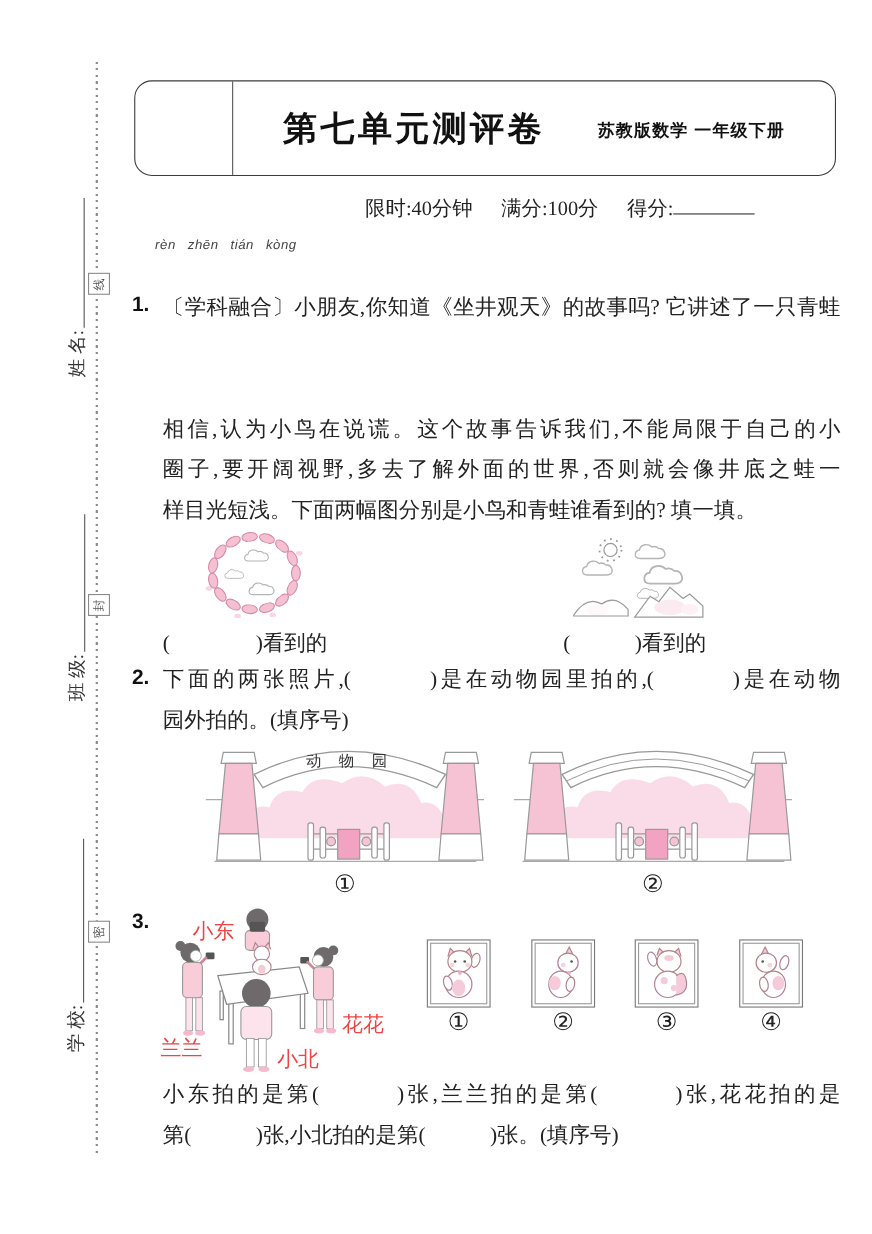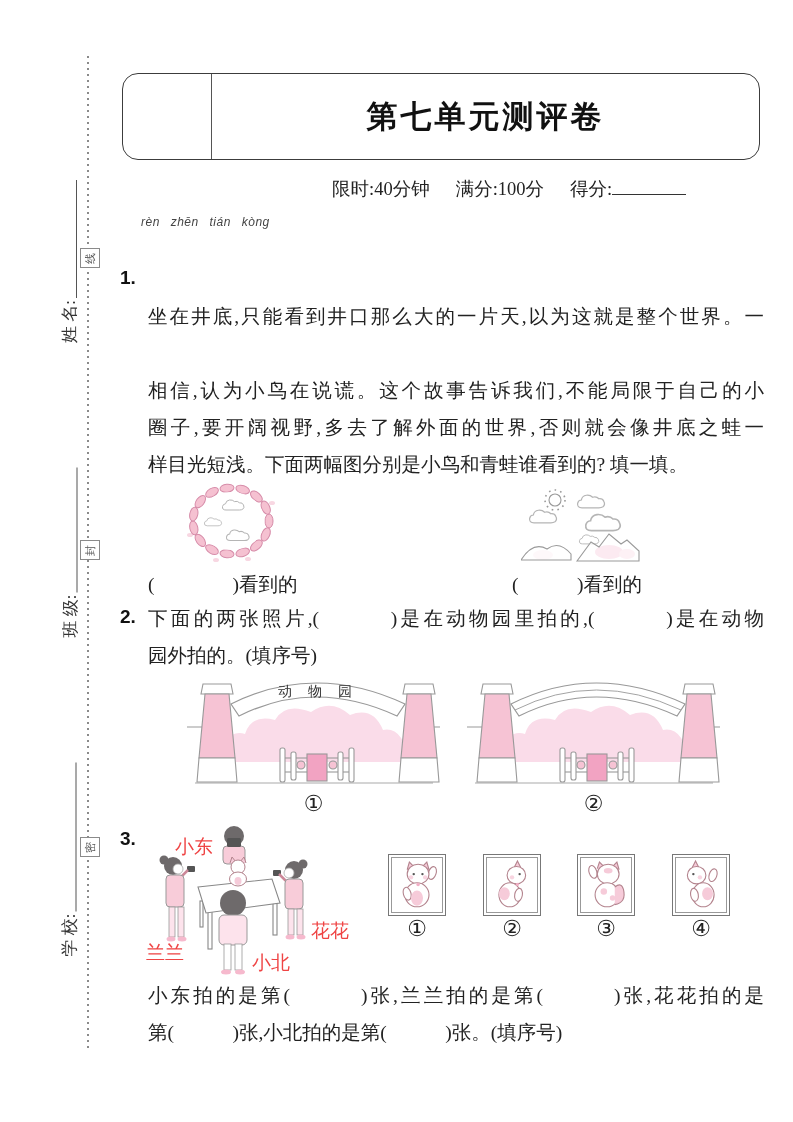--- a/index.html
+++ b/index.html
@@ -75,34 +75,35 @@
   <div class="seal-box" style="top:540px;">
       <span>封</span>
     </div>
   <div class="seal-box" style="top:837px;">
       <span>密</span>
     </div>
 
   <div class="title-box">
     <div class="title-cell">
       <div class="main-title sans">第七单元测评卷</div>
+      <div class="sub-title sans">苏教版数学 一年级下册</div>
     </div>
   </div>
 
   <div class="info-line">
     <span class="gap">限时:40分钟</span>
     <span class="gap">满分:100分</span>
     <span>得分:</span>
     <span class="score-blank"></span>
   </div>
 
   <div class="pinyin">rèn zhēn tián kòng</div>
 
   <div class="qnum" style="top:267px;">1.</div>
-  <div class="tline jline" style="top:305px;">坐在井底,只能看到井口那么大的一片天,以为这就是整个世界。一</div>
+  <div class="tline jline" style="top:268px;">〔学科融合〕小朋友,你知道《坐井观天》的故事吗? 它讲述了一只青蛙</div>
   <div class="tline jline" style="top:416px;">圈子,要开阔视野,多去了解外面的世界,否则就会像井底之蛙一</div>
   <div class="tline jline" style="top:379px;">相信,认为小鸟在说谎。这个故事告诉我们,不能局限于自己的小</div>
   <div class="tline" style="top:453px;">样目光短浅。下面两幅图分别是小鸟和青蛙谁看到的? 填一填。</div>
 
   <svg class="abs" style="left:186px;top:483px;" width="92" height="80" viewBox="0 0 92 80">
     <defs>
       <path id="cloudp" d="M4 11 Q0 11 0.5 7.5 Q1 5 3.5 4.8 Q4 1.5 7.5 1 Q10.5 0.6 12.5 2.6 Q15.5 1.6 17.5 3.8 Q20.5 3.4 21.5 6 Q22.8 8.6 20.8 10.2 Q19.5 11 17.5 11 Z" fill="#fff" stroke="#b5b5b5" stroke-width="1"></path>
     </defs>
     <ellipse cx="86" cy="20" rx="3" ry="2" fill="#f8d7e2"></ellipse>
     <ellipse cx="4" cy="52" rx="3" ry="2" fill="#f8d7e2"></ellipse>

